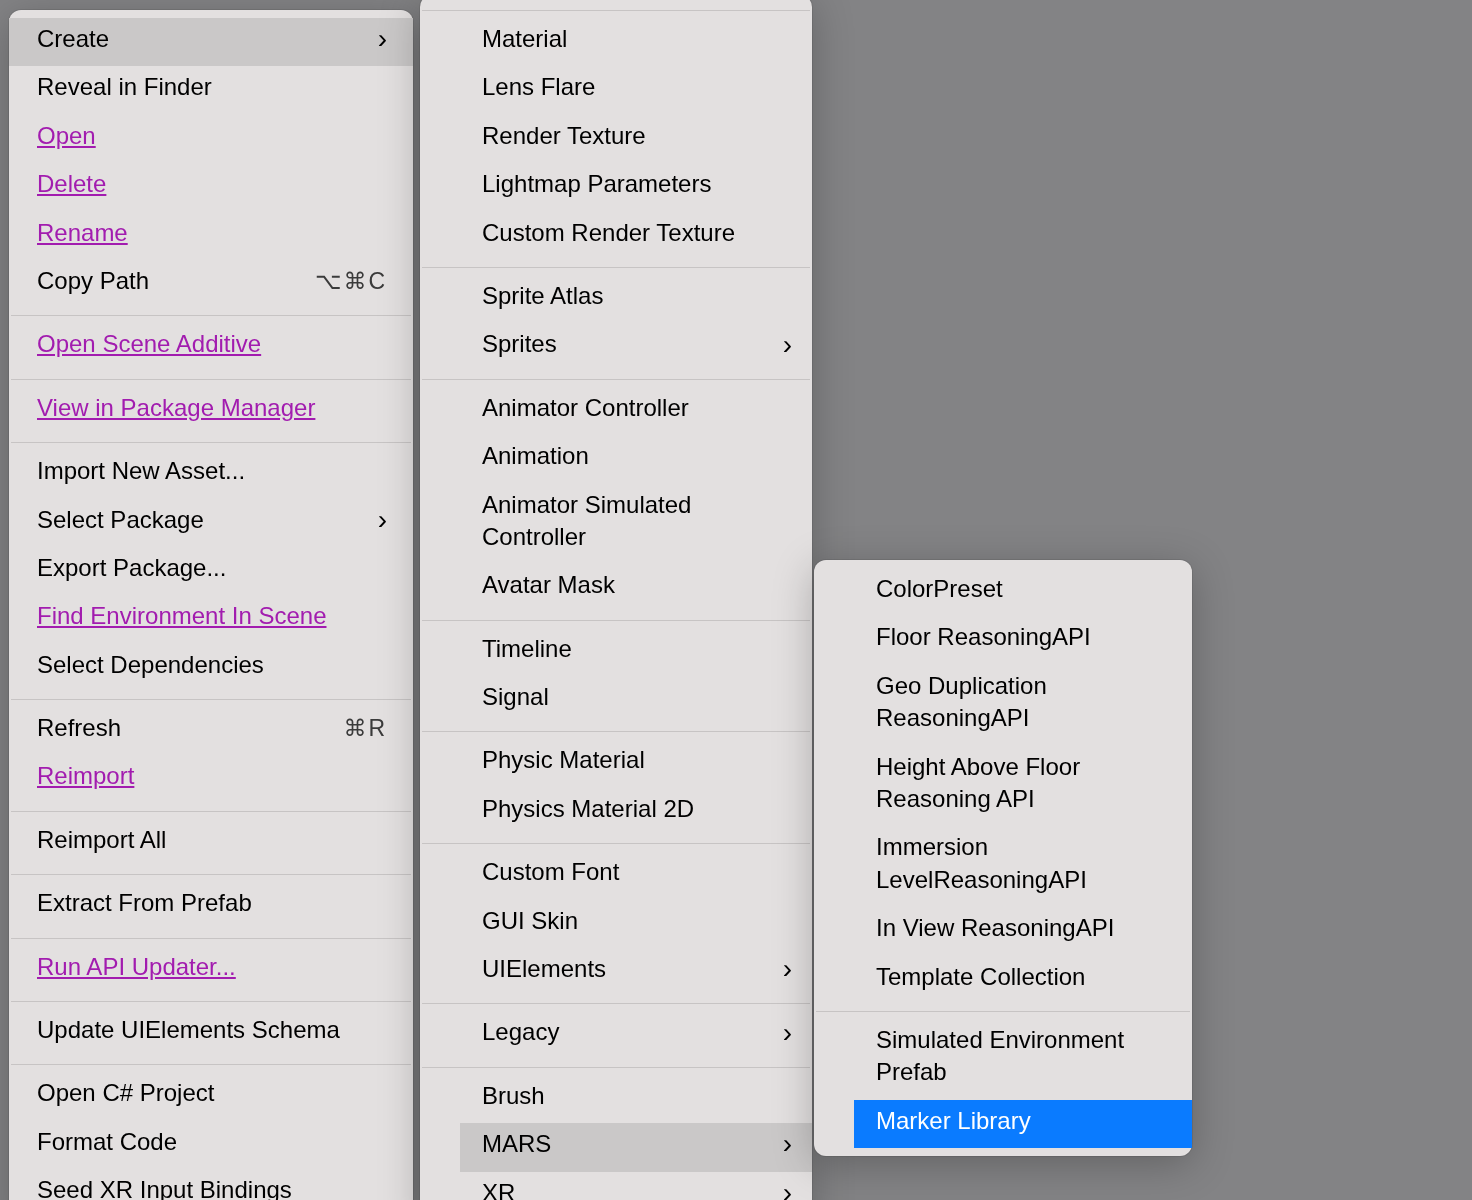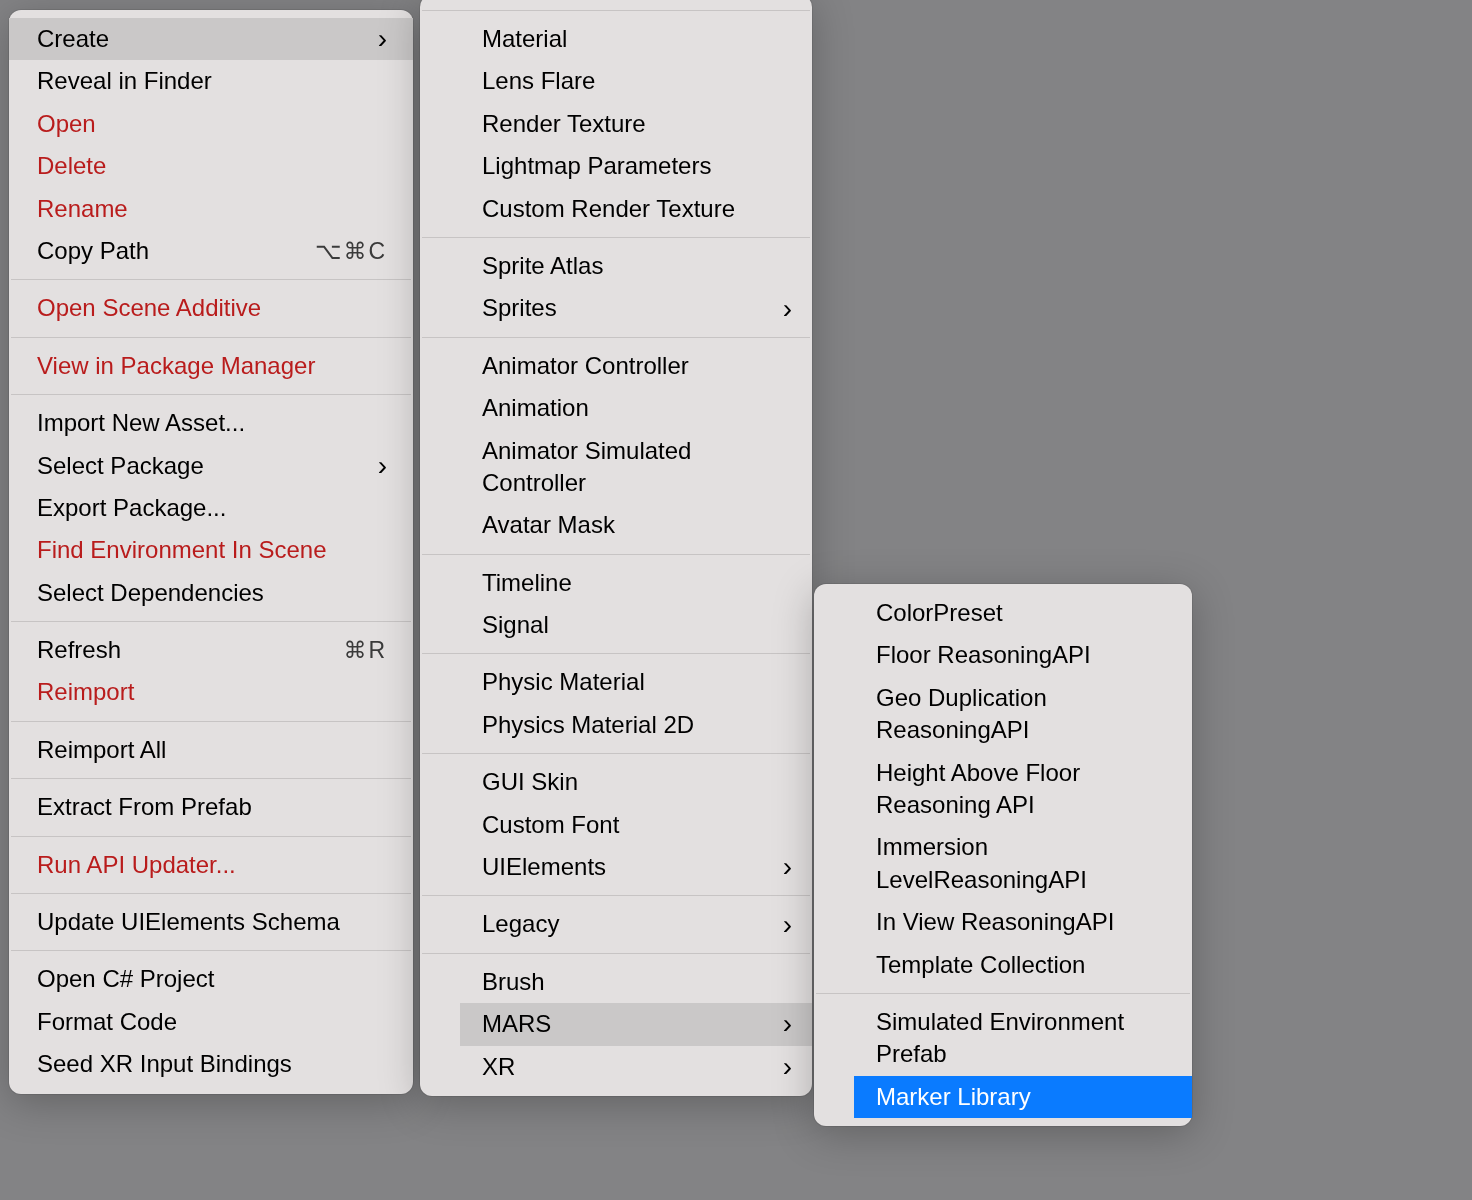--- a/index.html
+++ b/index.html
@@ -16,35 +16,36 @@
       position: absolute;
       background: #e3e0e0;
       border-radius: 12px;
       box-shadow: 0 8px 40px rgba(0,0,0,0.25), 0 0 0 1px rgba(0,0,0,0.08);
       padding: 8px 0;
     }
     .menu-item {
       display: flex;
       align-items: center;
       justify-content: space-between;
-      padding: 5px 26px 5px 28px;
+      padding: 5px 26px 11px 28px;
       color: #000;
       cursor: default;
       line-height: 1.35;
       min-height: 36px;
     }
     .menu-item.highlighted {
       background: #cac8c8;
     }
     .menu-item.selected {
       background: #0a7bff;
       color: #ffffff;
     }
     .menu-item.disabled {
-      color: #b91c1c;
+      color: #a21caf;
+      text-decoration: underline;
     }
     .menu-sep {
       height: 1px;
       background: #c7c4c4;
       margin: 7px 2px;
     }
     .shortcut {
       color: #3b3b3b;
       font-size: 23px;
       letter-spacing: 2px;
@@ -61,21 +62,21 @@
       top: 10px;
       width: 404px;
     }
     #menu-2 {
       left: 420px;
       top: -5px;
       width: 392px;
     }
     #menu-3 {
       left: 814px;
-      top: 584px;
+      top: 560px;
       width: 378px;
     }
     #menu-2 .menu-item, #menu-3 .menu-item {
       padding-left: 22px;
       padding-right: 20px;
       margin-left: 40px;
     }
   </style>
 </head>
 <body>
@@ -209,24 +210,24 @@
   </div>
   <div class="menu-sep"></div>
   <div class="menu-item">
     <span>Physic Material</span>
   </div>
   <div class="menu-item">
     <span>Physics Material 2D</span>
   </div>
   <div class="menu-sep"></div>
   <div class="menu-item">
+    <span>Custom Font</span>
+  </div>
+  <div class="menu-item">
     <span>GUI Skin</span>
-  </div>
-  <div class="menu-item">
-    <span>Custom Font</span>
   </div>
   <div class="menu-item">
     <span>UIElements</span>
     <span class="chevron">›</span>
   </div>
   <div class="menu-sep"></div>
   <div class="menu-item">
     <span>Legacy</span>
     <span class="chevron">›</span>
   </div>

